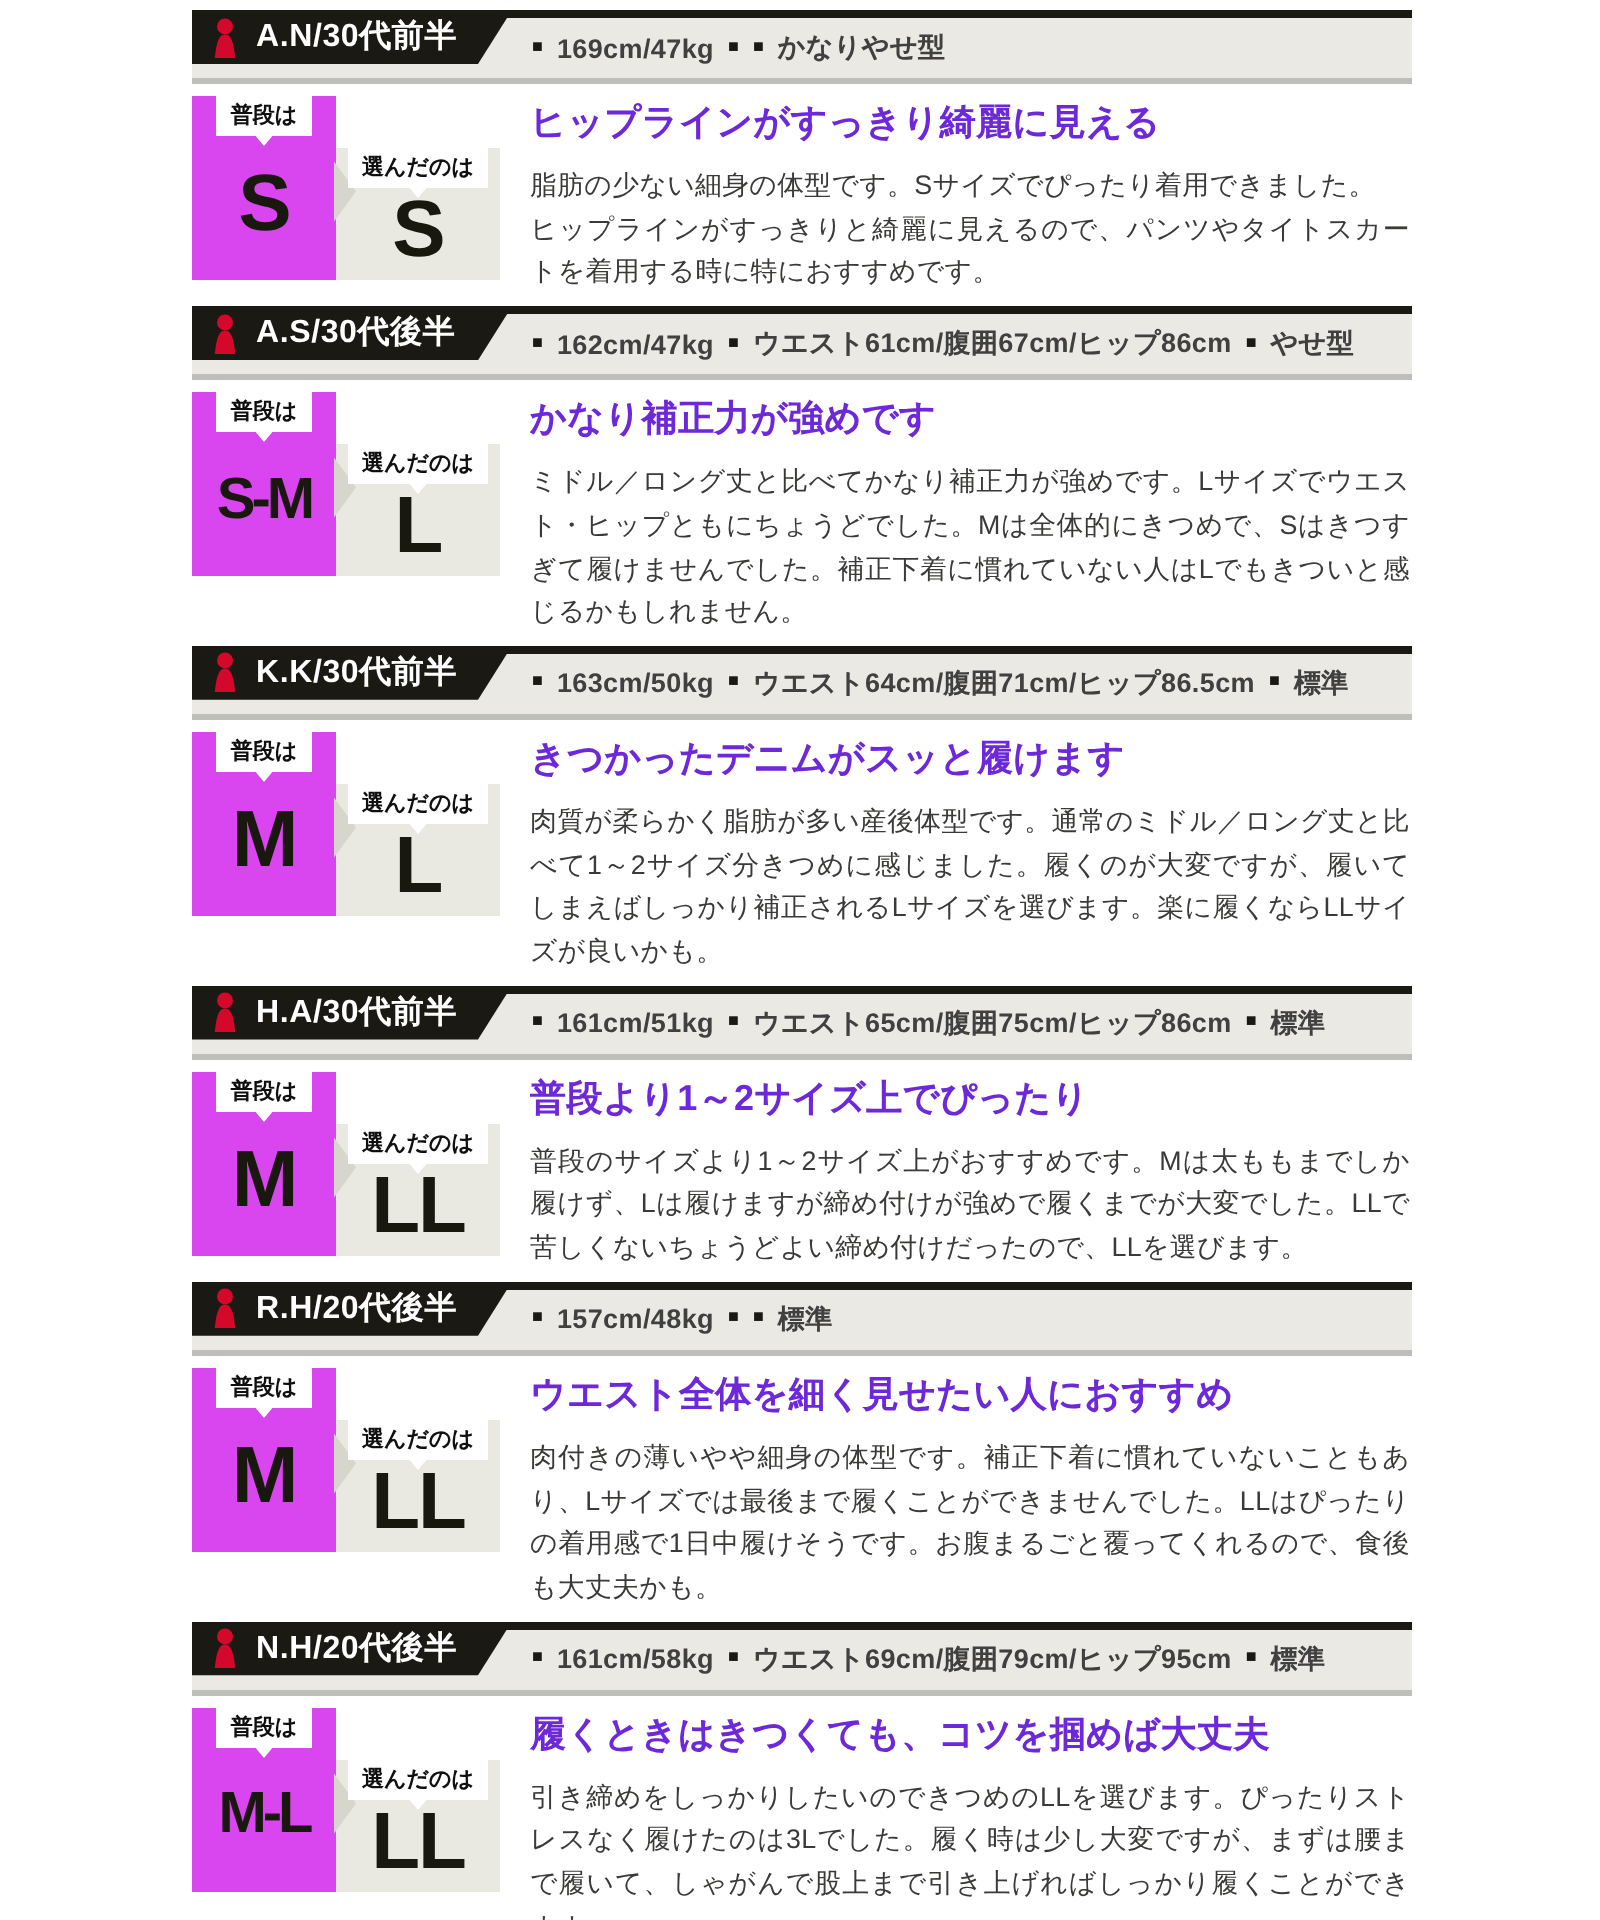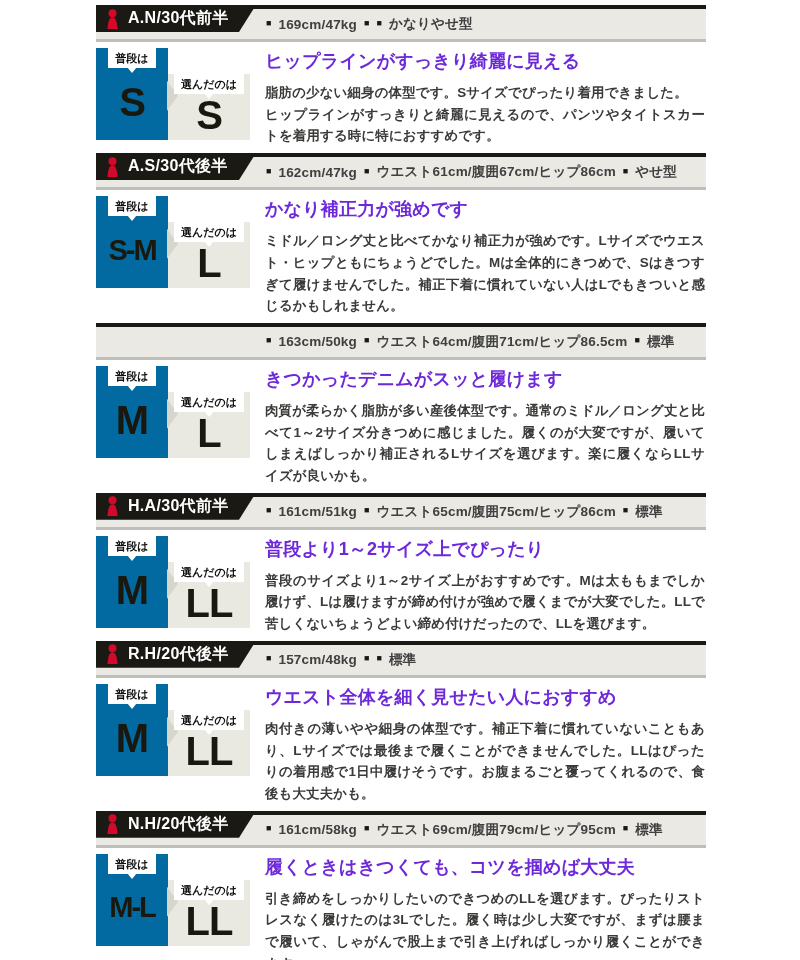--- a/index.html
+++ b/index.html
@@ -34,21 +34,21 @@
   }
   .person{display:inline-flex;width:15px;height:20px;}
   .person svg{width:100%;height:100%;}
 
   
   .bodyrow{display:flex;align-items:flex-start;min-height:90px;}
 
   
   .sizes{position:relative;display:flex;width:154px;height:92px;flex:none;}
   .col{display:flex;flex-direction:column;align-items:center;box-sizing:border-box;}
-  .col.usual{width:72px;background:#0369a1;}
+  .col.usual{width:72px;background:#d946ef;}
   .col.chosen{width:82px;background:#eae9e1;margin-top:26px;}
   .arrow{
     position:absolute;left:71px;top:50%;transform:translateY(-44%);
     width:0;height:0;z-index:1;
     border-left:11px solid #d7d6cd;
     border-top:15px solid transparent;
     border-bottom:15px solid transparent;
   }
   .taglabel{
     position:relative;margin-top:0;background:#ffffff;color:#101010;
@@ -67,21 +67,21 @@
   .sizeval.small{font-size:29px;letter-spacing:-2px;}
 
   
   .text{margin-left:15px;width:440px;}
   .title{
     margin:1px 0 9px;font-size:18px;font-weight:bold;color:#6d28d9;
     letter-spacing:.2px;
   }
   .desc{
     margin:0;font-size:13.4px;color:#3a3a38;line-height:1.62;
-    letter-spacing:.2px;white-space:pre-line;text-align:justify;font-weight:bold;
+    letter-spacing:.2px;white-space:pre-line;text-align:justify;
   }
 </style>
 </head>
 <body>
 
 <div id="page">
   <section class="review">
     <div class="head">
       <div class="stats">
         <span class="bullet">■</span>
@@ -170,20 +170,29 @@
   <section class="review">
     <div class="head">
       <div class="stats">
         <span class="bullet">■</span>
         <span class="stat">163cm/50kg</span>
         <span class="bullet">■</span>
         <span class="stat">ウエスト64cm/腹囲71cm/ヒップ86.5cm</span>
         <span class="bullet">■</span>
         <span class="stat">標準</span>
       </div>
+      <div class="nametab">
+        <span class="person">
+          <svg viewBox="0 0 15 20" xmlns="http://www.w3.org/2000/svg">
+            <circle cx="7.5" cy="4.2" r="4" fill="#d3082a"></circle>
+            <path d="M7.5 8.2 C4.6 8.2 3.2 11.5 2.4 20 L12.6 20 C11.8 11.5 10.4 8.2 7.5 8.2 Z" fill="#d3082a"></path>
+          </svg>
+        </span>
+        <span class="name">K.K/30代前半</span>
+      </div>
     </div>
     <div class="bodyrow">
       <div class="sizes">
         <div class="col usual">
           <div class="taglabel">普段は</div>
           <div class="sizebox">
             <span class="sizeval">M</span>
           </div>
         </div>
         <div class="col chosen">

